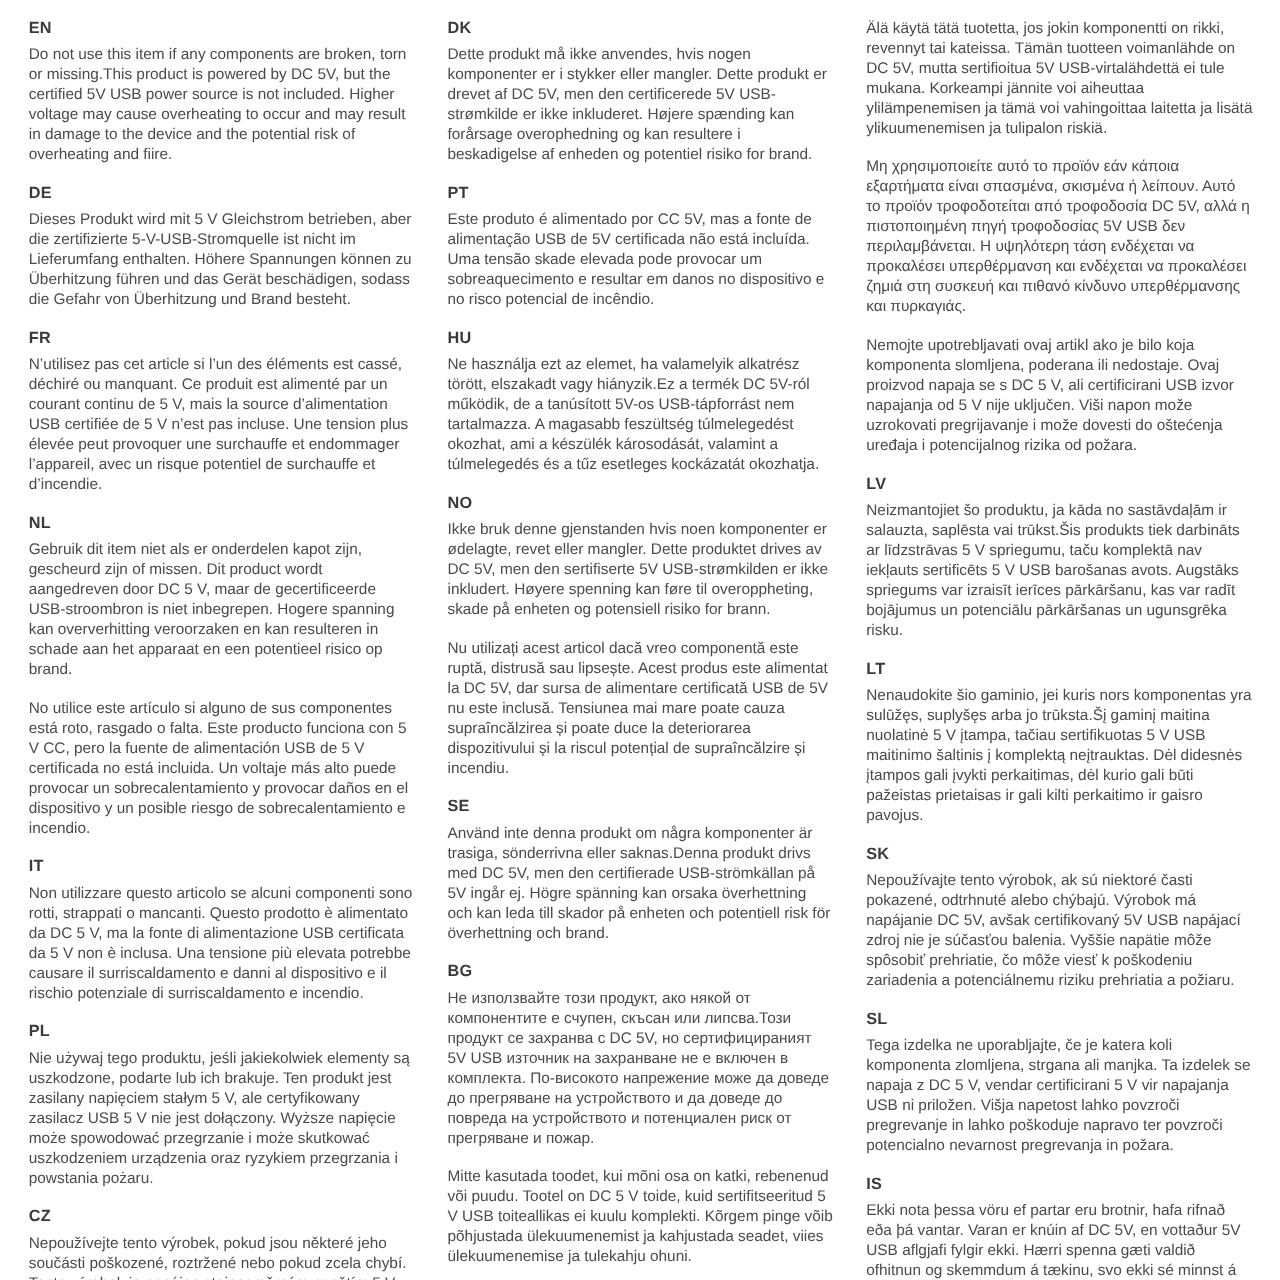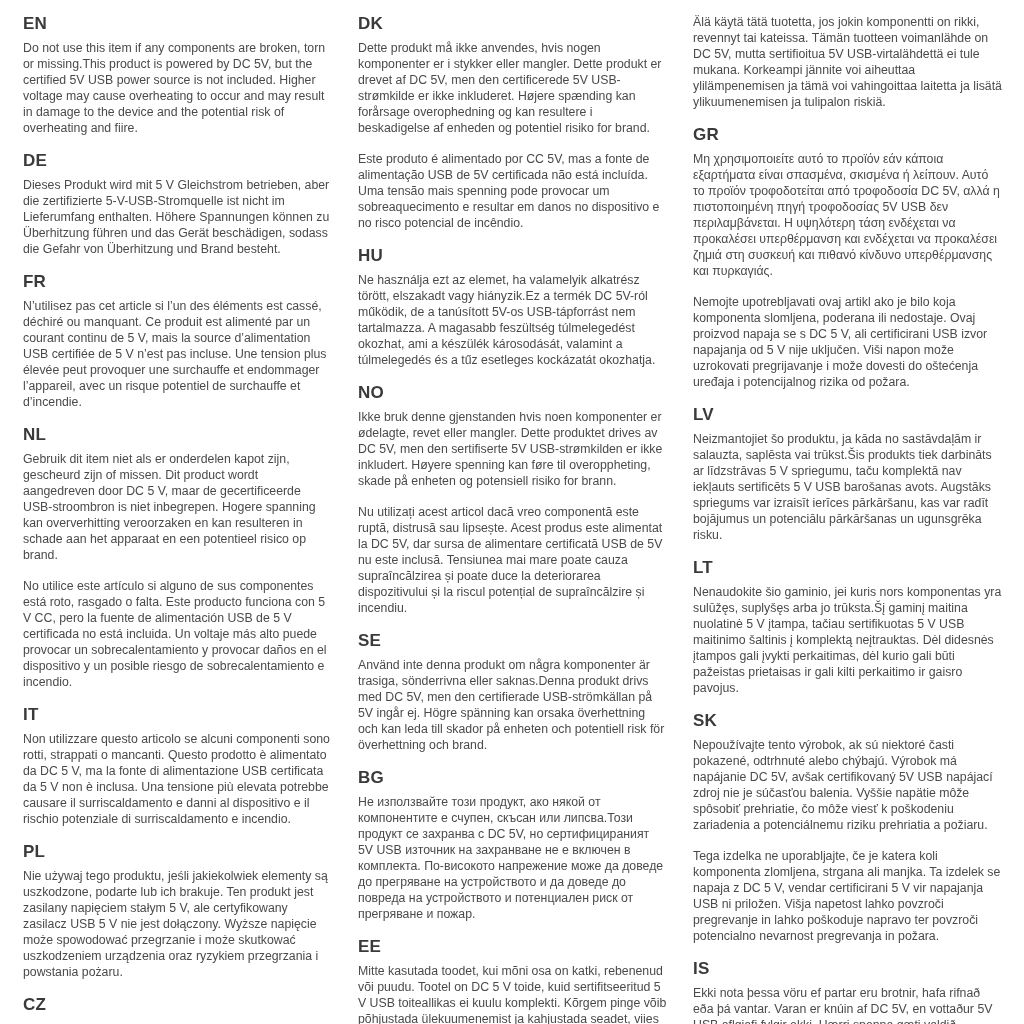--- a/index.html
+++ b/index.html
@@ -23,21 +23,21 @@
     grid-template-columns: 1fr 1fr 1fr;
     column-gap: 26px;
   }
   .column {
     min-width: 0;
   }
   .lang-section {
     margin: 0 0 15px 0;
   }
   .lang-code {
-    font-size: 17px;
+    font-size: 13px;
     font-weight: bold;
     color: #3a3a3a;
     margin: 0 0 6px 0;
     letter-spacing: 0.2px;
   }
   .lang-text {
     font-size: 12.3px;
     line-height: 16px;
     font-weight: normal;
     color: #4a4a4a;
@@ -83,21 +83,22 @@
       <p class="lang-text">Nepoužívejte tento výrobek, pokud jsou některé jeho součásti poškozené, roztržené nebo pokud zcela chybí. Tento výrobek je napájen stejnosměrným napětím 5 V, certifikovaný zdroj napájení 5 V USB ale není součástí dodávky. Vyšší napětí může způsobit přehřátí a může mít za následek poškození zařízení a vést k potenciálnímu riziku přehřátí a požáru.</p>
     </section>
   </div>
 
   <div class="column">
     <section class="lang-section">
       <h2 class="lang-code">DK</h2>
       <p class="lang-text">Dette produkt må ikke anvendes, hvis nogen komponenter er i stykker eller mangler. Dette produkt er drevet af DC 5V, men den certificerede 5V USB-strømkilde er ikke inkluderet. Højere spænding kan forårsage overophedning og kan resultere i beskadigelse af enheden og potentiel risiko for brand.</p>
     </section>
     <section class="lang-section">
-      <p class="lang-text">Este produto é alimentado por CC 5V, mas a fonte de alimentação USB de 5V certificada não está incluída. Uma tensão mais spenning pode provocar um sobreaquecimento e resultar em danos no dispositivo e no risco potencial de incêndio.</p>
+      <h2 class="lang-code">PT</h2>
+      <p class="lang-text">Este produto é alimentado por CC 5V, mas a fonte de alimentação USB de 5V certificada não está incluída. Uma tensão skade elevada pode provocar um sobreaquecimento e resultar em danos no dispositivo e no risco potencial de incêndio.</p>
     </section>
     <section class="lang-section">
       <h2 class="lang-code">HU</h2>
       <p class="lang-text">Ne használja ezt az elemet, ha valamelyik alkatrész törött, elszakadt vagy hiányzik.Ez a termék DC 5V-ról működik, de a tanúsított 5V-os USB-tápforrást nem tartalmazza. A magasabb feszültség túlmelegedést okozhat, ami a készülék károsodását, valamint a túlmelegedés és a tűz esetleges kockázatát okozhatja.</p>
     </section>
     <section class="lang-section">
       <h2 class="lang-code">NO</h2>
       <p class="lang-text">Ikke bruk denne gjenstanden hvis noen komponenter er ødelagte, revet eller mangler. Dette produktet drives av DC 5V, men den sertifiserte 5V USB-strømkilden er ikke inkludert. Høyere spenning kan føre til overoppheting, skade på enheten og potensiell risiko for brann.</p>
     </section>
     <section class="lang-section">
@@ -105,49 +106,48 @@
     </section>
     <section class="lang-section">
       <h2 class="lang-code">SE</h2>
       <p class="lang-text">Använd inte denna produkt om några komponenter är trasiga, sönderrivna eller saknas.Denna produkt drivs med DC 5V, men den certifierade USB-strömkällan på 5V ingår ej. Högre spänning kan orsaka överhettning och kan leda till skador på enheten och potentiell risk för överhettning och brand.</p>
     </section>
     <section class="lang-section">
       <h2 class="lang-code">BG</h2>
       <p class="lang-text">Не използвайте този продукт, ако някой от компонентите е счупен, скъсан или липсва.Този продукт се захранва с DC 5V, но сертифицираният 5V USB източник на захранване не е включен в комплекта. По-високото напрежение може да доведе до прегряване на устройството и да доведе до повреда на устройството и потенциален риск от прегряване и пожар.</p>
     </section>
     <section class="lang-section">
-      <h2 class="lang-code">EE</h2>
       <p class="lang-text">Mitte kasutada toodet, kui mõni osa on katki, rebenenud või puudu. Tootel on DC 5 V toide, kuid sertifitseeritud 5 V USB toiteallikas ei kuulu komplekti. Kõrgem pinge võib põhjustada ülekuumenemist ja kahjustada seadet, viies ülekuumenemise ja tulekahju ohuni.</p>
     </section>
   </div>
 
   <div class="column">
     <section class="lang-section">
       <p class="lang-text">Älä käytä tätä tuotetta, jos jokin komponentti on rikki, revennyt tai kateissa. Tämän tuotteen voimanlähde on DC 5V, mutta sertifioitua 5V USB-virtalähdettä ei tule mukana. Korkeampi jännite voi aiheuttaa ylilämpenemisen ja tämä voi vahingoittaa laitetta ja lisätä ylikuumenemisen ja tulipalon riskiä.</p>
     </section>
     <section class="lang-section">
-      <h2 class="lang-code">GR</h2>
       <p class="lang-text">Μη χρησιμοποιείτε αυτό το προϊόν εάν κάποια εξαρτήματα είναι σπασμένα, σκισμένα ή λείπουν. Αυτό το προϊόν τροφοδοτείται από τροφοδοσία DC 5V, αλλά η πιστοποιημένη πηγή τροφοδοσίας 5V USB δεν περιλαμβάνεται. Η υψηλότερη τάση ενδέχεται να προκαλέσει υπερθέρμανση και ενδέχεται να προκαλέσει ζημιά στη συσκευή και πιθανό κίνδυνο υπερθέρμανσης και πυρκαγιάς.</p>
     </section>
     <section class="lang-section">
       <p class="lang-text">Nemojte upotrebljavati ovaj artikl ako je bilo koja komponenta slomljena, poderana ili nedostaje. Ovaj proizvod napaja se s DC 5 V, ali certificirani USB izvor napajanja od 5 V nije uključen. Viši napon može uzrokovati pregrijavanje i može dovesti do oštećenja uređaja i potencijalnog rizika od požara.</p>
     </section>
     <section class="lang-section">
       <h2 class="lang-code">LV</h2>
       <p class="lang-text">Neizmantojiet šo produktu, ja kāda no sastāvdaļām ir salauzta, saplēsta vai trūkst.Šis produkts tiek darbināts ar līdzstrāvas 5 V spriegumu, taču komplektā nav iekļauts sertificēts 5 V USB barošanas avots. Augstāks spriegums var izraisīt ierīces pārkāršanu, kas var radīt bojājumus un potenciālu pārkāršanas un ugunsgrēka risku.</p>
     </section>
     <section class="lang-section">
       <h2 class="lang-code">LT</h2>
       <p class="lang-text">Nenaudokite šio gaminio, jei kuris nors komponentas yra sulūžęs, suplyšęs arba jo trūksta.Šį gaminį maitina nuolatinė 5 V įtampa, tačiau sertifikuotas 5 V USB maitinimo šaltinis į komplektą neįtrauktas. Dėl didesnės įtampos gali įvykti perkaitimas, dėl kurio gali būti pažeistas prietaisas ir gali kilti perkaitimo ir gaisro pavojus.</p>
     </section>
     <section class="lang-section">
       <h2 class="lang-code">SK</h2>
       <p class="lang-text">Nepoužívajte tento výrobok, ak sú niektoré časti pokazené, odtrhnuté alebo chýbajú. Výrobok má napájanie DC 5V, avšak certifikovaný 5V USB napájací zdroj nie je súčasťou balenia. Vyššie napätie môže spôsobiť prehriatie, čo môže viesť k poškodeniu zariadenia a potenciálnemu riziku prehriatia a požiaru.</p>
     </section>
     <section class="lang-section">
+      <h2 class="lang-code">SL</h2>
       <p class="lang-text">Tega izdelka ne uporabljajte, če je katera koli komponenta zlomljena, strgana ali manjka. Ta izdelek se napaja z DC 5 V, vendar certificirani 5 V vir napajanja USB ni priložen. Višja napetost lahko povzroči pregrevanje in lahko poškoduje napravo ter povzroči potencialno nevarnost pregrevanja in požara.</p>
     </section>
     <section class="lang-section">
       <h2 class="lang-code">IS</h2>
       <p class="lang-text">Ekki nota þessa vöru ef partar eru brotnir, hafa rifnað eða þá vantar. Varan er knúin af DC 5V, en vottaður 5V USB aflgjafi fylgir ekki. Hærri spenna gæti valdið ofhitnun og skemmdum á tækinu, svo ekki sé minnst á hættu á eldi og almennri ofhitnun.</p>
     </section>
   </div>
 
 </div>
 

